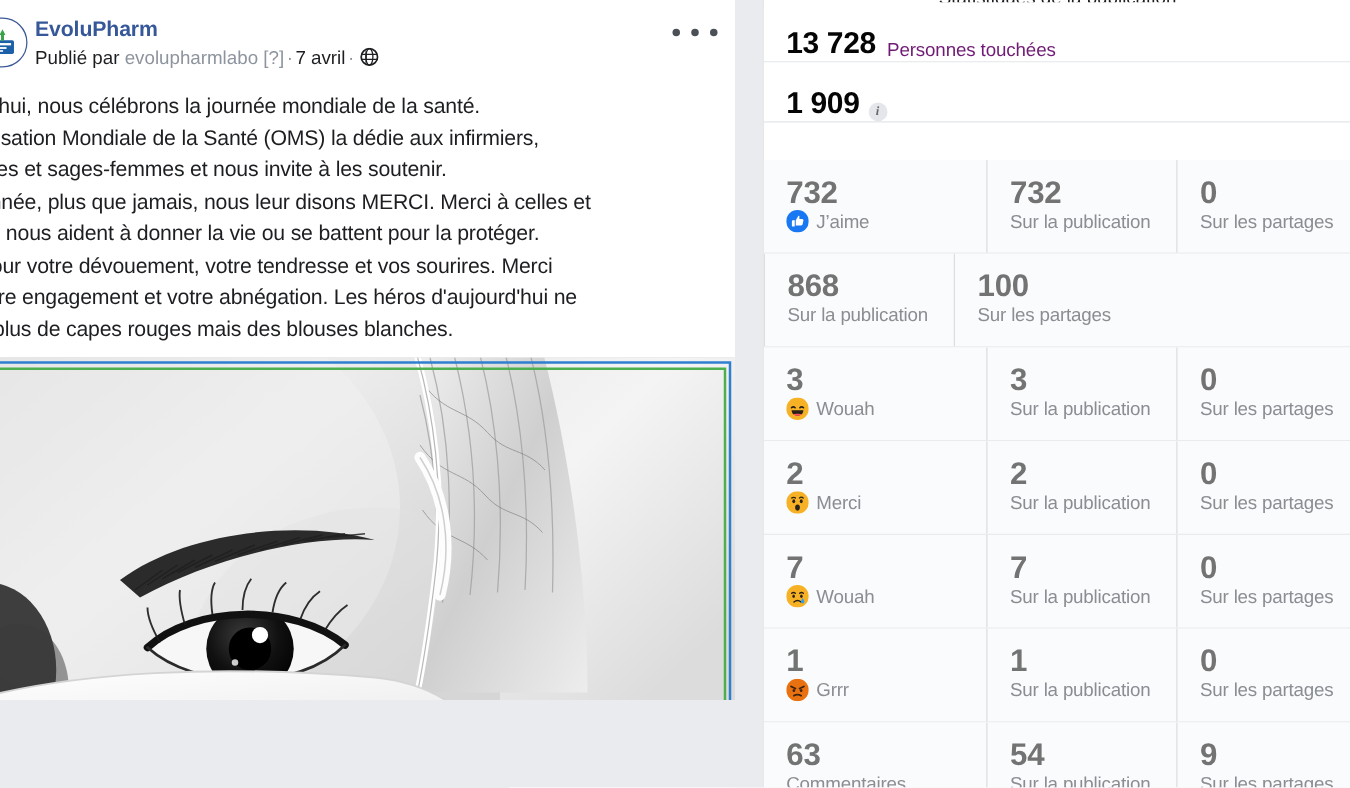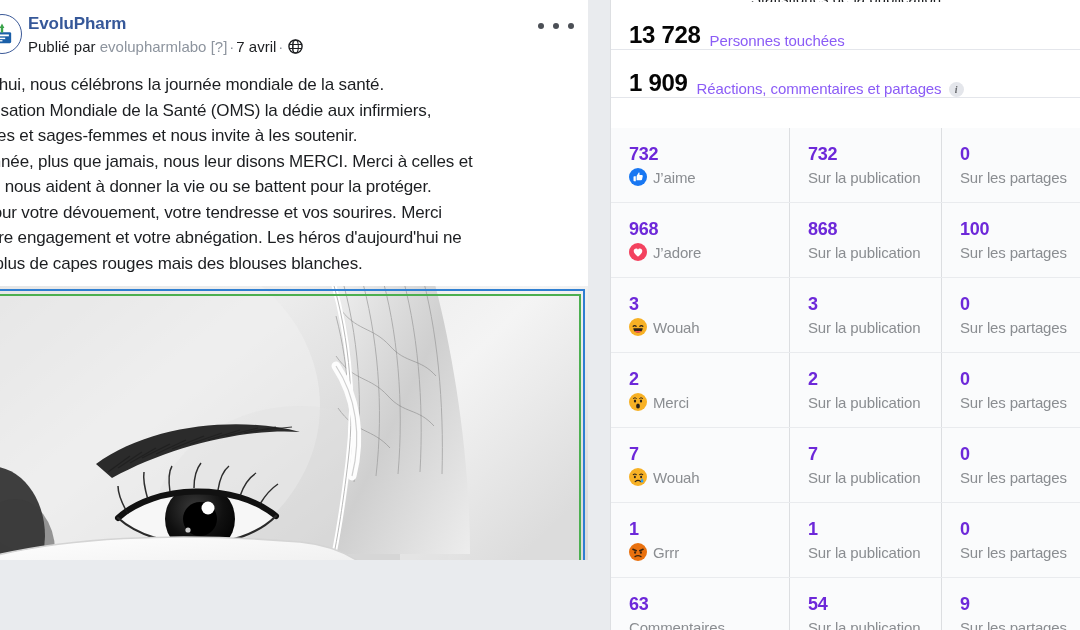--- a/index.html
+++ b/index.html
@@ -179,21 +179,21 @@
     background: #ffffff;
   }
   .summary-row .big {
     font-size: 24px;
     font-weight: bold;
     color: #050505;
     letter-spacing: -0.3px;
   }
   .summary-row .lbl {
     font-size: 15px;
-    color: #8b5cf6;
+    color: #701a75;
     margin-left: 9px;
     letter-spacing: -0.1px;
     margin-top: 14px;
   }
   .info-badge {
     display: inline-flex;
     align-items: center;
     justify-content: center;
     width: 15px; height: 15px;
     border-radius: 50%;
@@ -230,23 +230,23 @@
     display: flex;
     flex-direction: column;
     justify-content: center;
     padding-left: 18px;
   }
   .cell.c1 { width: 178px; }
   .cell.c2 { width: 152px; border-left: 1px solid #dcdee1; }
   .cell.c3 { width: 140px; border-left: 1px solid #dcdee1; }
 
   .cell .num {
-    font-size: 18px;
+    font-size: 25px;
     font-weight: bold;
-    color: #6d28d9;
+    color: #737373;
     line-height: 23px;
     letter-spacing: -0.2px;
   }
   .cell .sub {
     font-size: 15px;
     color: #8a8d91;
     line-height: 21px;
     margin-top: 1px;
     letter-spacing: -0.15px;
     white-space: nowrap;
@@ -462,21 +462,20 @@
 
     <div class="clipped-top">Statistiques de la publication</div>
 
     <div class="summary-row" style="top:2px;">
       <span class="big">13 728</span>
       <span class="lbl">Personnes touchées</span>
     </div>
 
     <div class="summary-row" style="top:2px;">
       <span class="big">1 909</span>
-      <span class="lbl">Réactions, commentaires et partages</span>
       <span class="info-badge">i</span>
     </div>
 
     <div id="rows">
 
       <div class="rrow">
         <div class="cell c1">
           <span class="num">732</span>
           <span class="sub">
             <svg class="react-emoji" viewBox="0 0 18 18">
@@ -490,30 +489,20 @@
           <span class="num">732</span>
           <span class="sub">Sur la publication</span>
         </div>
         <div class="cell c3">
           <span class="num">0</span>
           <span class="sub">Sur les partages</span>
         </div>
       </div>
 
       <div class="rrow">
-        <div class="cell c1">
-          <span class="num">968</span>
-          <span class="sub">
-            <svg class="react-emoji" viewBox="0 0 18 18">
-              <circle cx="9" cy="9" r="9" fill="#f3425f"></circle>
-              <path d="M9 13.6S4.7 11 4.7 8.1c0-1.5 1.1-2.5 2.4-2.5.9 0 1.6.45 1.9 1.05.3-.6 1-1.05 1.9-1.05 1.3 0 2.4 1 2.4 2.5C13.3 11 9 13.6 9 13.6z" fill="#fff"></path>
-            </svg>
-            <span>J’adore</span>
-          </span>
-        </div>
         <div class="cell c2">
           <span class="num">868</span>
           <span class="sub">Sur la publication</span>
         </div>
         <div class="cell c3">
           <span class="num">100</span>
           <span class="sub">Sur les partages</span>
         </div>
       </div>
 

